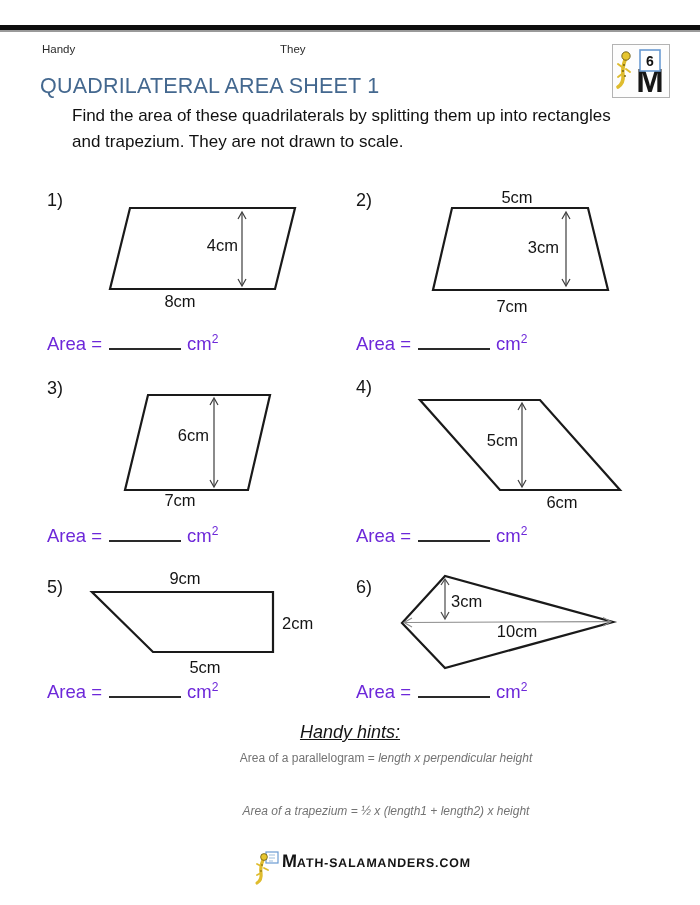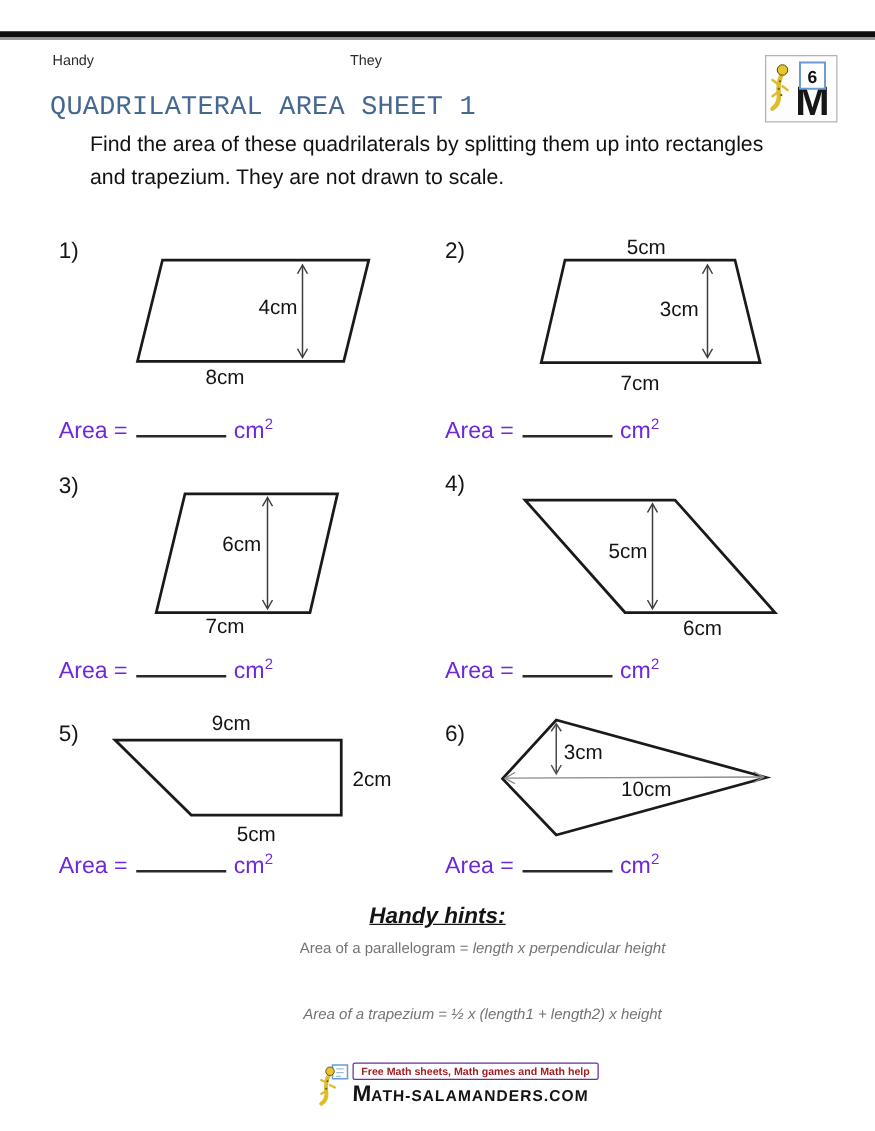--- a/index.html
+++ b/index.html
@@ -5,38 +5,38 @@
   html,body { margin:0; padding:0; }
   body {
     width:700px; height:905px; background:#ffffff; position:relative;
     font-family:"Liberation Sans", sans-serif; color:#1a1a1a; overflow:hidden;
   }
   .abs { position:absolute; }
   .topbar1 { top:25px; left:0; width:700px; height:5px; background:#0e0e0e; }
   .topbar2 { top:30px; left:0; width:700px; height:2px; background:#9a9a9a; }
   .meta-label { font-size:11.5px; color:#2b2b2b; }
   .title {
-    font-family:Liberation Mono, monospace; font-size:21.5px; color:#44688f;
+    font-family:Liberation Sans, sans-serif; font-size:21.5px; color:#44688f;
     letter-spacing:0.2px;
   }
   .instr { font-size:17px; color:#111;margin-left:32px; }
   .pnum { font-size:18px; color:#161616; }
   .area-line { font-size:18.5px; color:#6d28d9; white-space:nowrap; }
   .blank {
     display:inline-block; width:72px; height:15px;
     border-bottom:2.4px solid #2a2a2a; margin:0 6px 0 7px; vertical-align:baseline;
   }
   .area-line sup { font-size:12px; }
   svg text { font-family:"Liberation Sans", sans-serif; font-size:16.5px; fill:#141414; }
   .shape { fill:none; stroke:#1a1a1a; stroke-width:2.2; stroke-linejoin:miter; }
   .dim  { stroke:#3d3d3d; stroke-width:1.2; fill:none; }
   .dimg { stroke:#8c8c8c; stroke-width:1.1; fill:none; }
   .dimh { stroke:#4a4a4a; stroke-width:1.2; fill:none; }
   .hints { left:0; width:700px; text-align:center; }
-  .hint-head { font-size:18px; font-style:italic; font-weight:700; text-decoration:underline; color:#141414; }
+  .hint-head { font-size:18px; font-style:italic; font-weight:400; text-decoration:underline; color:#141414; }
   .hint-line { font-size:12px; color:#737373;margin-left:36px; }
   .it { font-style:italic; }
   .logo-box {
     left:612px; top:44px; width:58px; height:54px; background:#fdfdfd;
     border:1px solid #b3b3b3; box-sizing:border-box;
   }
   .footer { left:254px; top:850px; display:flex; align-items:flex-start; }
   .footer-right { margin-left:2px; }
   .tagline-box {
     border:1.5px solid #6a2fa0; border-radius:2px; padding:1px 6px;
@@ -171,20 +171,17 @@
   <svg width="26" height="36" viewBox="0 0 26 36">
     <rect x="12" y="2" width="12" height="11" fill="#ffffff" stroke="#6b9bd2" stroke-width="1.2"></rect>
     <path d="M15,5 h6 M15,8 h6 M15,11 h4" stroke="#9dbede" stroke-width="1"></path>
     <path d="M9,10 q-3,7 -2,13 q1,7 -4,10" stroke="#dfbc2e" stroke-width="3.2" fill="none" stroke-linecap="round"></path>
     <circle cx="10" cy="7" r="3.4" fill="#e6c52f" stroke="#5a4a08" stroke-width="0.7"></circle>
     <path d="M7,16 l-4,-2 M7,23 l-4,2 M10,18 l4,2" stroke="#dfbc2e" stroke-width="1.8" stroke-linecap="round"></path>
     <circle cx="8" cy="15" r="0.8" fill="#6b5a0a"></circle>
     <circle cx="7" cy="21" r="0.8" fill="#6b5a0a"></circle>
   </svg>
   <div class="footer-right">
-    <div class="tagline-box">
-      <span>Free Math sheets, Math games and Math help</span>
-    </div>
     <div class="wordmark">
       <span class="big-m">M</span><span>ATH-SALAMANDERS.COM</span>
     </div>
   </div>
 </div>
 
 </body></html>

